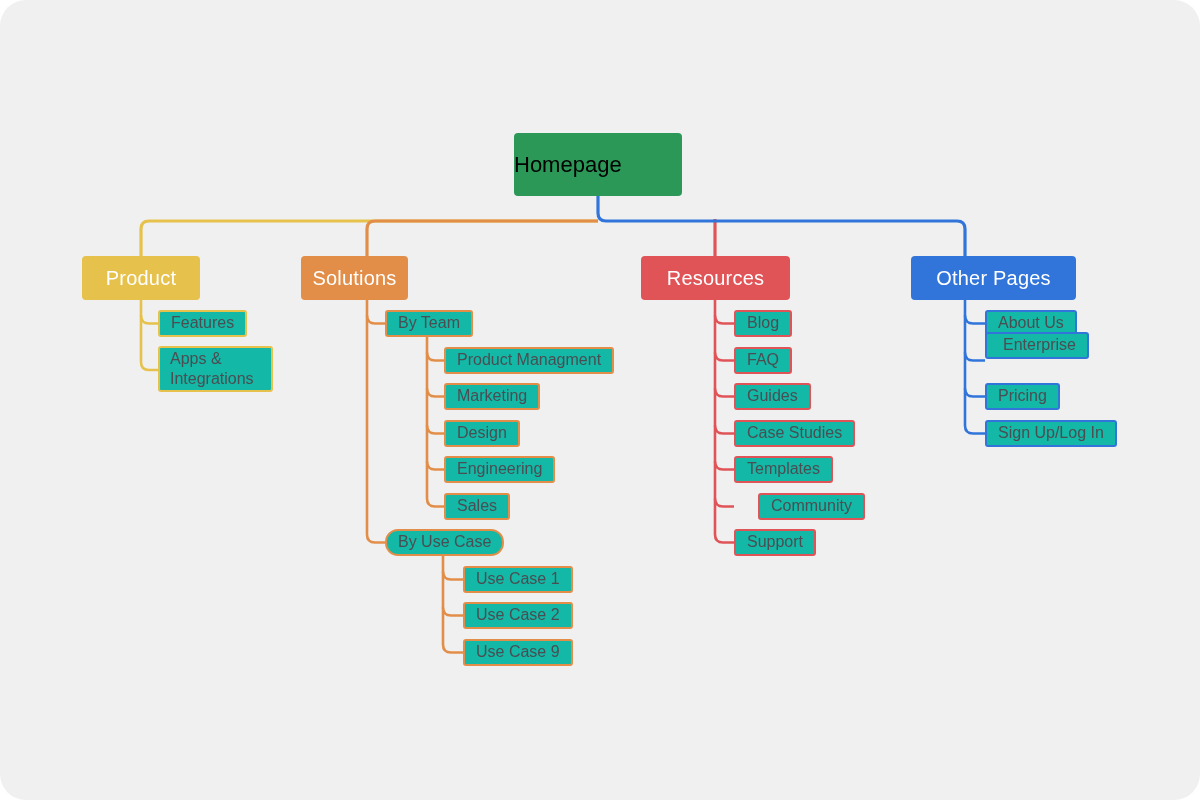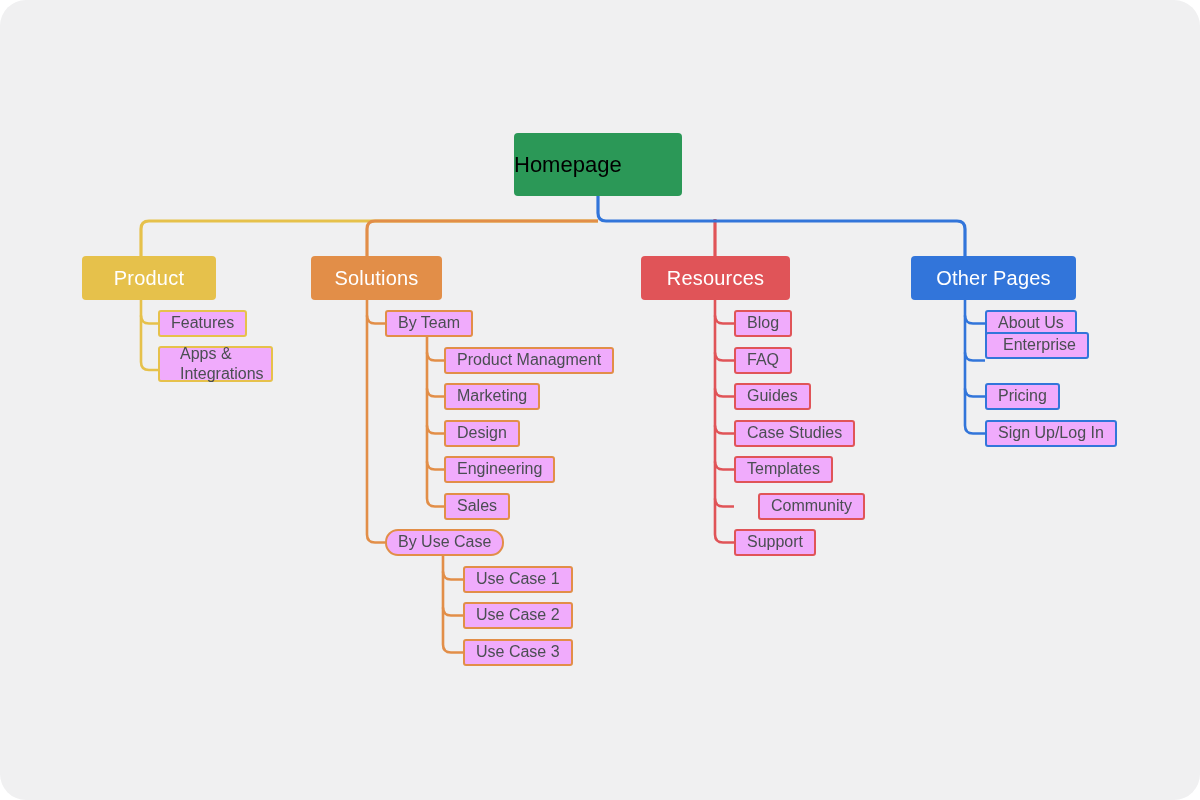--- a/index.html
+++ b/index.html
@@ -8,22 +8,22 @@
   .canvas{position:absolute;inset:0;border-radius:26px;background:var(--bg,#f0f0f1);}
   .wires{position:absolute;left:0;top:0;width:1200px;height:800px;pointer-events:none;}
   .wires path{fill:none;}
   .wires .trunk{stroke-width:3.2px;}
   .wires .limb{stroke-width:2.6px;}
   .w0{stroke:var(--c0);} .w1{stroke:var(--c1);} .w2{stroke:var(--c2);} .w3{stroke:var(--c3);}
   .node{position:absolute;box-sizing:border-box;display:flex;align-items:center;cursor:default;}
   .hdr{justify-content:center;color:#ffffff;font-size:20px;border-radius:4px;height:44px;letter-spacing:.2px;}
   .root{background:var(--croot);font-size:22px;height:63px;border-radius:4px;}
   .hdr.b0{background:var(--c0);} .hdr.b1{background:var(--c1);} .hdr.b2{background:var(--c2);} .hdr.b3{background:var(--c3);margin-left:28px;}
-  .leaf{background:#f0abfc;border:2px solid #999;border-radius:3px;color:#4a4e52;font-size:16px;height:27px;padding:0 11px;line-height:1.28;white-space:nowrap;}
-  .leaf.tall{height:36px;white-space:normal;padding:0 20px;}
+  .leaf{background:#14b8a6;border:2px solid #999;border-radius:3px;color:#4a4e52;font-size:16px;height:27px;padding:0 11px;line-height:1.28;white-space:nowrap;}
+  .leaf.tall{height:46px;white-space:normal;padding:0 10px;}
   .leaf.b0{border-color:var(--c0);} .leaf.b1{border-color:var(--c1);} .leaf.b2{border-color:var(--c2);} .leaf.b3{border-color:var(--c3);}
 </style>
 </head>
 <body>
 
 <div class="frame">
   <div class="canvas">
 
     <svg class="wires" viewBox="0 0 1200 800" aria-hidden="true">
 
@@ -54,38 +54,38 @@
 
       <path class="w3 trunk" d="M598,196 V213 Q598,221 606,221 H957 Q965,221 965,229 V256"></path>
       <path class="w3 limb" d="M965,300 V425.5 Q965,433.5 973,433.5 H985"></path>
       <path class="w3 limb" d="M965,315.5 Q965,323.5 973,323.5 H985"></path>
       <path class="w3 limb" d="M965,352.5 Q965,360.5 973,360.5 H985"></path>
       <path class="w3 limb" d="M965,388.5 Q965,396.5 973,396.5 H985"></path>
     </svg>
 
     <div class="node root" style="left:514px;top:133px;width:168px;">Homepage</div>
 
-    <div class="node hdr b0" style="left:82px;top:256px;width:134px;">Product</div>
-    <div class="node hdr b1" style="left:311px;top:256px;width:131px;">Solutions</div>
+    <div class="node hdr b0" style="left:82px;top:256px;width:118px;">Product</div>
+    <div class="node hdr b1" style="left:301px;top:256px;width:107px;">Solutions</div>
     <div class="node hdr b2" style="left:641px;top:256px;width:149px;">Resources</div>
     <div class="node hdr b3" style="left:883px;top:256px;width:165px;">Other Pages</div>
 
     <div class="node leaf b0" style="left:158px;top:310px;">Features</div>
     <div class="node leaf b0 tall" style="left:158px;top:346px;width:115px;">Apps &amp; Integrations</div>
 
     <div class="node leaf b1" style="left:385px;top:310px;">By Team</div>
     <div class="node leaf b1" style="left:444px;top:347px;">Product Managment</div>
     <div class="node leaf b1" style="left:444px;top:383px;">Marketing</div>
     <div class="node leaf b1" style="left:444px;top:420px;">Design</div>
     <div class="node leaf b1" style="left:444px;top:456px;">Engineering</div>
     <div class="node leaf b1" style="left:444px;top:493px;">Sales</div>
     <div class="node leaf b1" style="left:385px;top:529px;border-radius:13px;">By Use Case</div>
     <div class="node leaf b1" style="left:463px;top:566px;">Use Case 1</div>
     <div class="node leaf b1" style="left:463px;top:602px;">Use Case 2</div>
-    <div class="node leaf b1" style="left:463px;top:639px;">Use Case 3</div>
+    <div class="node leaf b1" style="left:463px;top:639px;">Use Case 9</div>
 
     <div class="node leaf b2" style="left:734px;top:310px;">Blog</div>
     <div class="node leaf b2" style="left:734px;top:347px;">FAQ</div>
     <div class="node leaf b2" style="left:734px;top:383px;">Guides</div>
     <div class="node leaf b2" style="left:734px;top:420px;">Case Studies</div>
     <div class="node leaf b2" style="left:734px;top:456px;">Templates</div>
     <div class="node leaf b2" style="left:734px;top:493px;margin-left:24px;">Community</div>
     <div class="node leaf b2" style="left:734px;top:529px;">Support</div>
 
     <div class="node leaf b3" style="left:985px;top:310px;">About Us</div>

